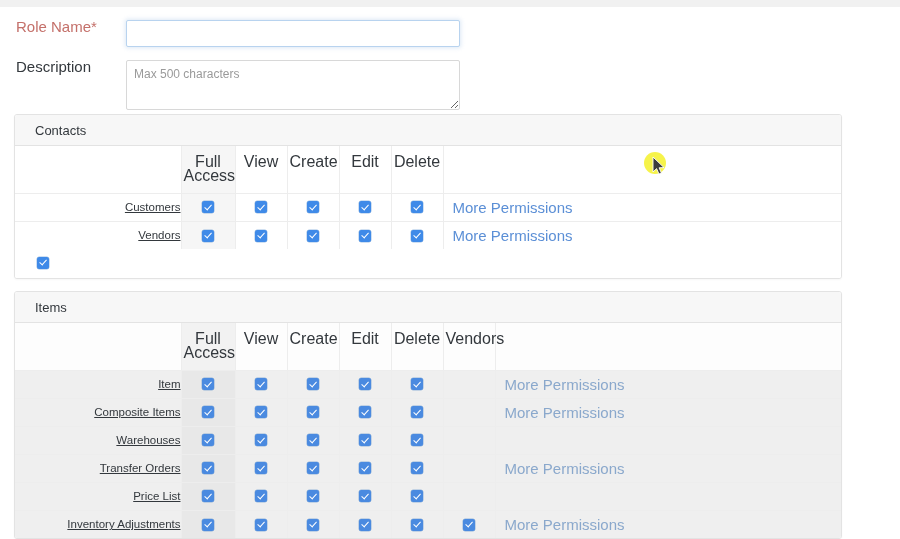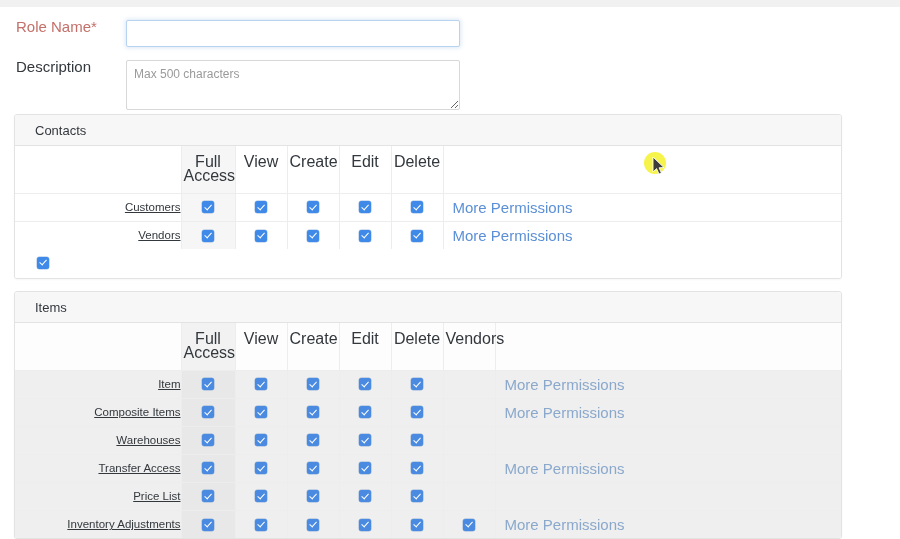--- a/index.html
+++ b/index.html
@@ -306,21 +306,21 @@
             <td class="row-name">Warehouses</td>
             <td class="col-full"><span class="cb"></span></td>
             <td><span class="cb"></span></td>
             <td><span class="cb"></span></td>
             <td><span class="cb"></span></td>
             <td><span class="cb"></span></td>
             <td></td>
             <td class="more-cell"></td>
           </tr>
           <tr>
-            <td class="row-name">Transfer Access</td>
+            <td class="row-name">Transfer Orders</td>
             <td class="col-full"><span class="cb"></span></td>
             <td><span class="cb"></span></td>
             <td><span class="cb"></span></td>
             <td><span class="cb"></span></td>
             <td><span class="cb"></span></td>
             <td></td>
             <td class="more-cell"><span class="more-link">More Permissions</span></td>
           </tr>
           <tr>
             <td class="row-name">Price List</td>

